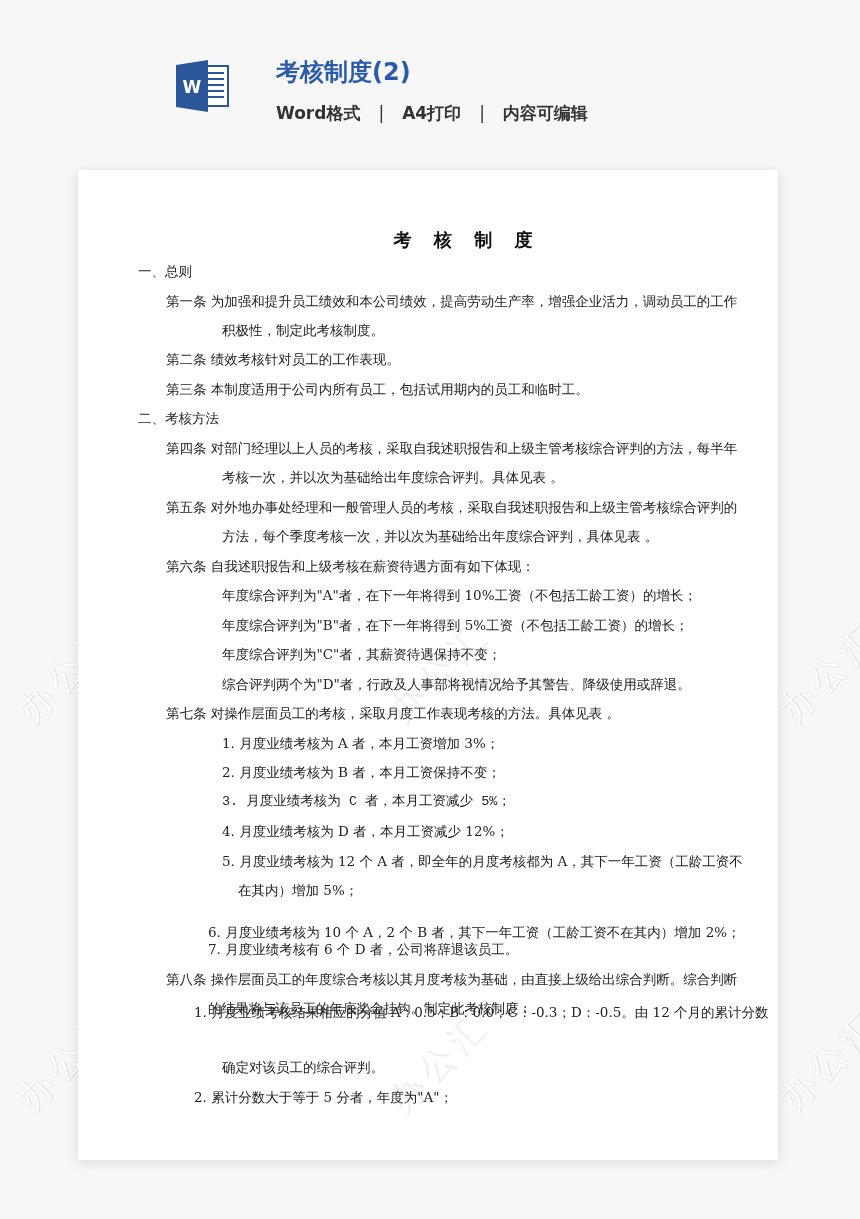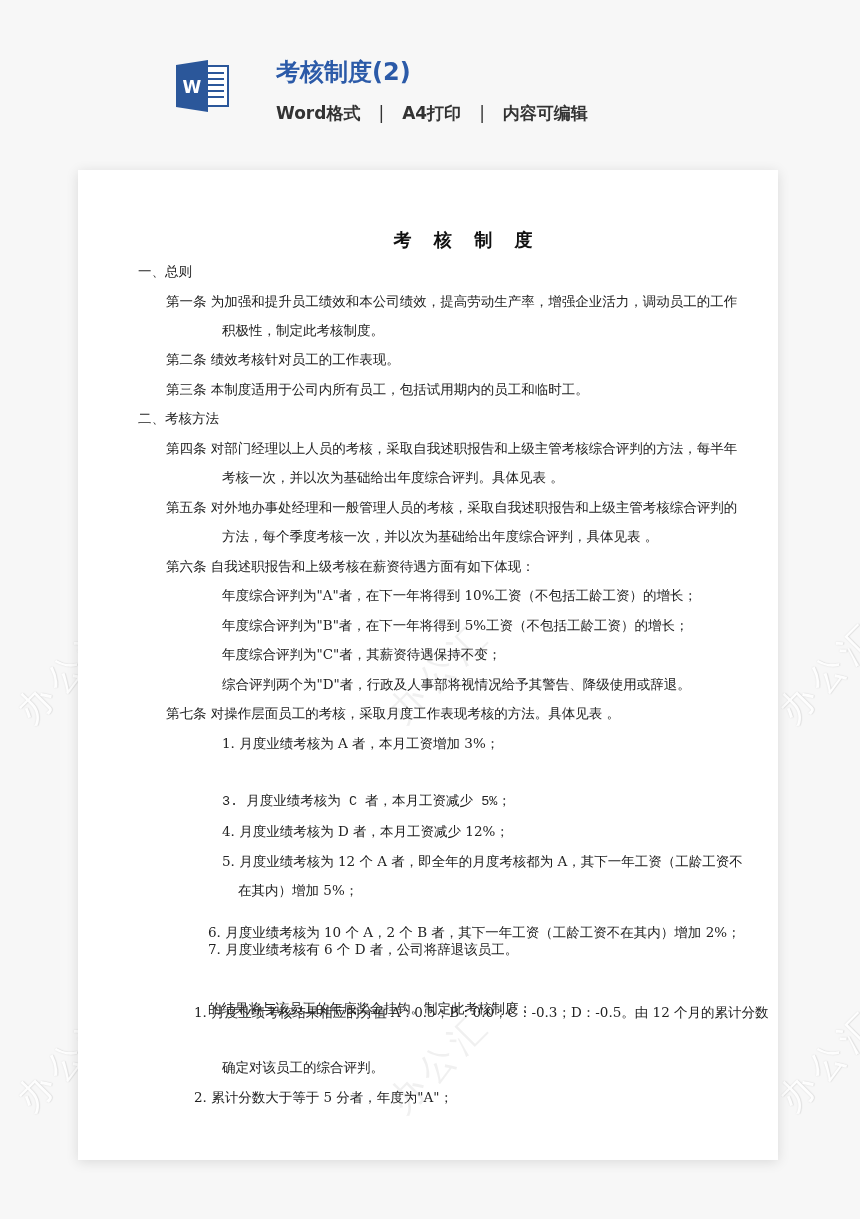--- a/index.html
+++ b/index.html
@@ -89,27 +89,29 @@
     <div class="line" style="left:88px; top:386px;">第六条  自我述职报告和上级考核在薪资待遇方面有如下体现：</div>
 
     <div class="line" style="left:144px; top:356px;">方法，每个季度考核一次，并以次为基础给出年度综合评判，具体见表  。</div>
     <div class="line" style="left:144px; top:415px;">年度综合评判为"A"者，在下一年将得到 10%工资（不包括工龄工资）的增长；</div>
     <div class="line" style="left:144px; top:445px;">年度综合评判为"B"者，在下一年将得到 5%工资（不包括工龄工资）的增长；</div>
     <div class="line" style="left:144px; top:474px;">年度综合评判为"C"者，其薪资待遇保持不变；</div>
     <div class="line" style="left:144px; top:504px;">综合评判两个为"D"者，行政及人事部将视情况给予其警告、降级使用或辞退。</div>
 
     <div class="line" style="left:88px; top:533px;">第七条  对操作层面员工的考核，采取月度工作表现考核的方法。具体见表  。</div>
     <div class="line" style="left:144px; top:563px;">1.  月度业绩考核为 A 者，本月工资增加 3%；</div>
+    <div class="line" style="left:144px; top:592px;">2.  月度业绩考核为 B 者，本月工资保持不变；</div>
     <div class="line" style="left:144px; top:622px;font-family:Liberation Mono, monospace;">3.  月度业绩考核为 C 者，本月工资减少 5%；</div>
     <div class="line" style="left:144px; top:651px;">4.  月度业绩考核为 D 者，本月工资减少 12%；</div>
     <div class="line" style="left:144px; top:681px;">5.  月度业绩考核为 12 个 A 者，即全年的月度考核都为 A，其下一年工资（工龄工资不</div>
     <div class="line" style="left:160px; top:710px;">在其内）增加 5%；</div>
     <div class="line" style="left:130px; top:752px;">6.  月度业绩考核为 10 个 A，2 个 B 者，其下一年工资（工龄工资不在其内）增加 2%；</div>
     <div class="line" style="left:130px; top:769px;">7.  月度业绩考核有 6 个 D 者，公司将辞退该员工。</div>
 
+    <div class="line" style="left:88px; top:799px;">第八条  操作层面员工的年度综合考核以其月度考核为基础，由直接上级给出综合判断。综合判断</div>
     <div class="line" style="left:130px; top:828px;">的结果将与该员工的年底奖金挂钩。制定此考核制度：</div>
     <div class="line" style="left:116px; top:832px;">1.  月度业绩考核结果相应的分值 A：0.5；B：0.0；C：-0.3；D：-0.5。由 12 个月的累计分数</div>
     <div class="line" style="left:144px; top:887px;">确定对该员工的综合评判。</div>
     <div class="line" style="left:116px; top:917px;">2.  累计分数大于等于 5 分者，年度为"A"；</div>
 
     <div class="watermark on-paper" style="left:300px; top:530px;">办公汇</div>
     <div class="watermark on-paper" style="left:300px; top:920px;">办公汇</div>
   </div>
 </div>
 

